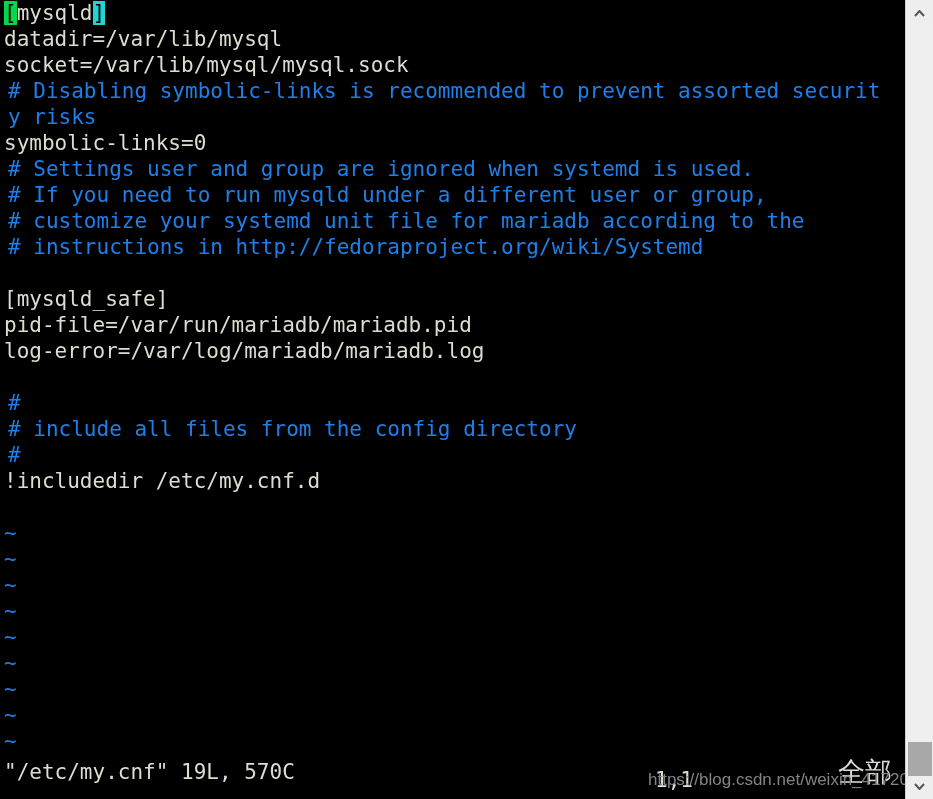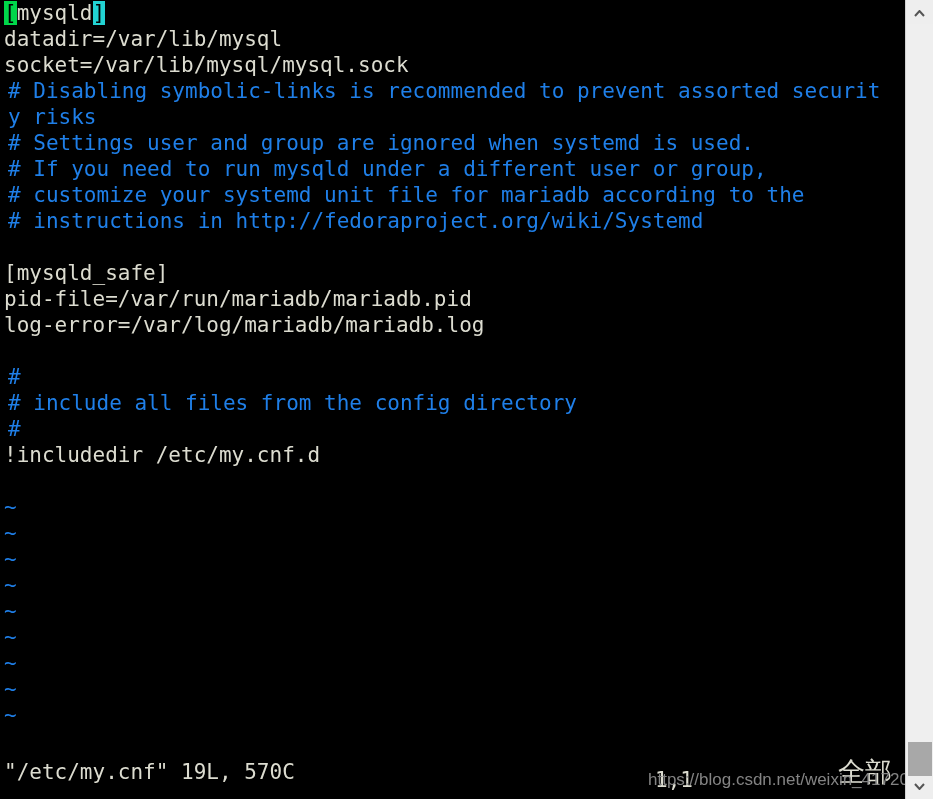--- a/index.html
+++ b/index.html
@@ -160,20 +160,21 @@
 <body>
 
 <div id="terminal">
 
   <div id="buffer">
       <div class="line plain"><span class="hl-green">[</span><span>mysqld</span><span class="hl-cyan">]</span></div>
       <div class="line plain">datadir=/var/lib/mysql</div>
       <div class="line plain">socket=/var/lib/mysql/mysql.sock</div>
       <div class="line comment"># Disabling symbolic-links is recommended to prevent assorted securit</div>
       <div class="line comment">y risks</div>
+      <div class="line plain">symbolic-links=0</div>
       <div class="line comment"># Settings user and group are ignored when systemd is used.</div>
       <div class="line comment"># If you need to run mysqld under a different user or group,</div>
       <div class="line comment"># customize your systemd unit file for mariadb according to the</div>
       <div class="line comment"># instructions in http://fedoraproject.org/wiki/Systemd</div>
       <div class="line blank"></div>
       <div class="line plain">[mysqld_safe]</div>
       <div class="line plain">pid-file=/var/run/mariadb/mariadb.pid</div>
       <div class="line plain">log-error=/var/log/mariadb/mariadb.log</div>
       <div class="line blank"></div>
       <div class="line comment">#</div>

